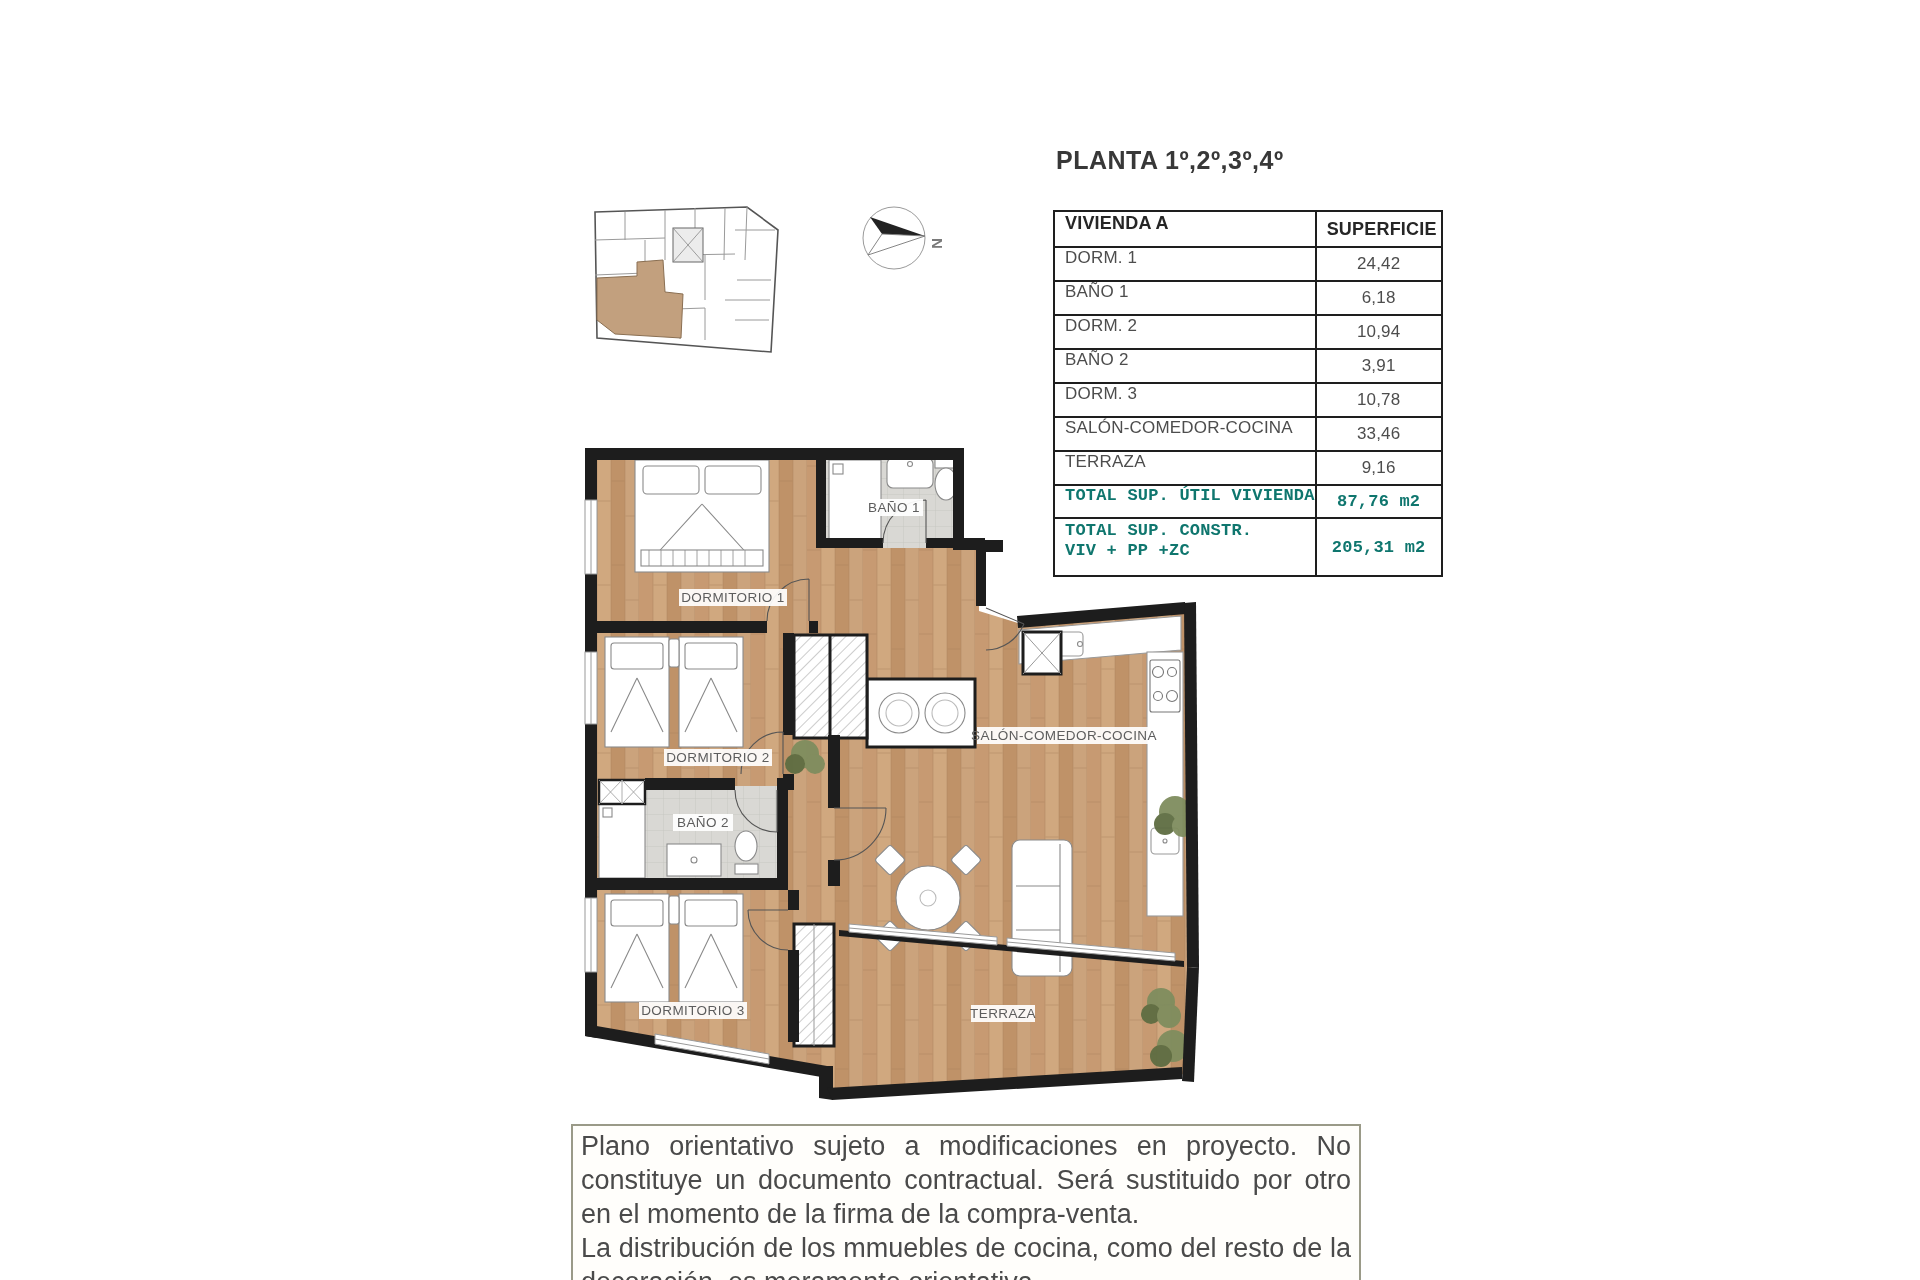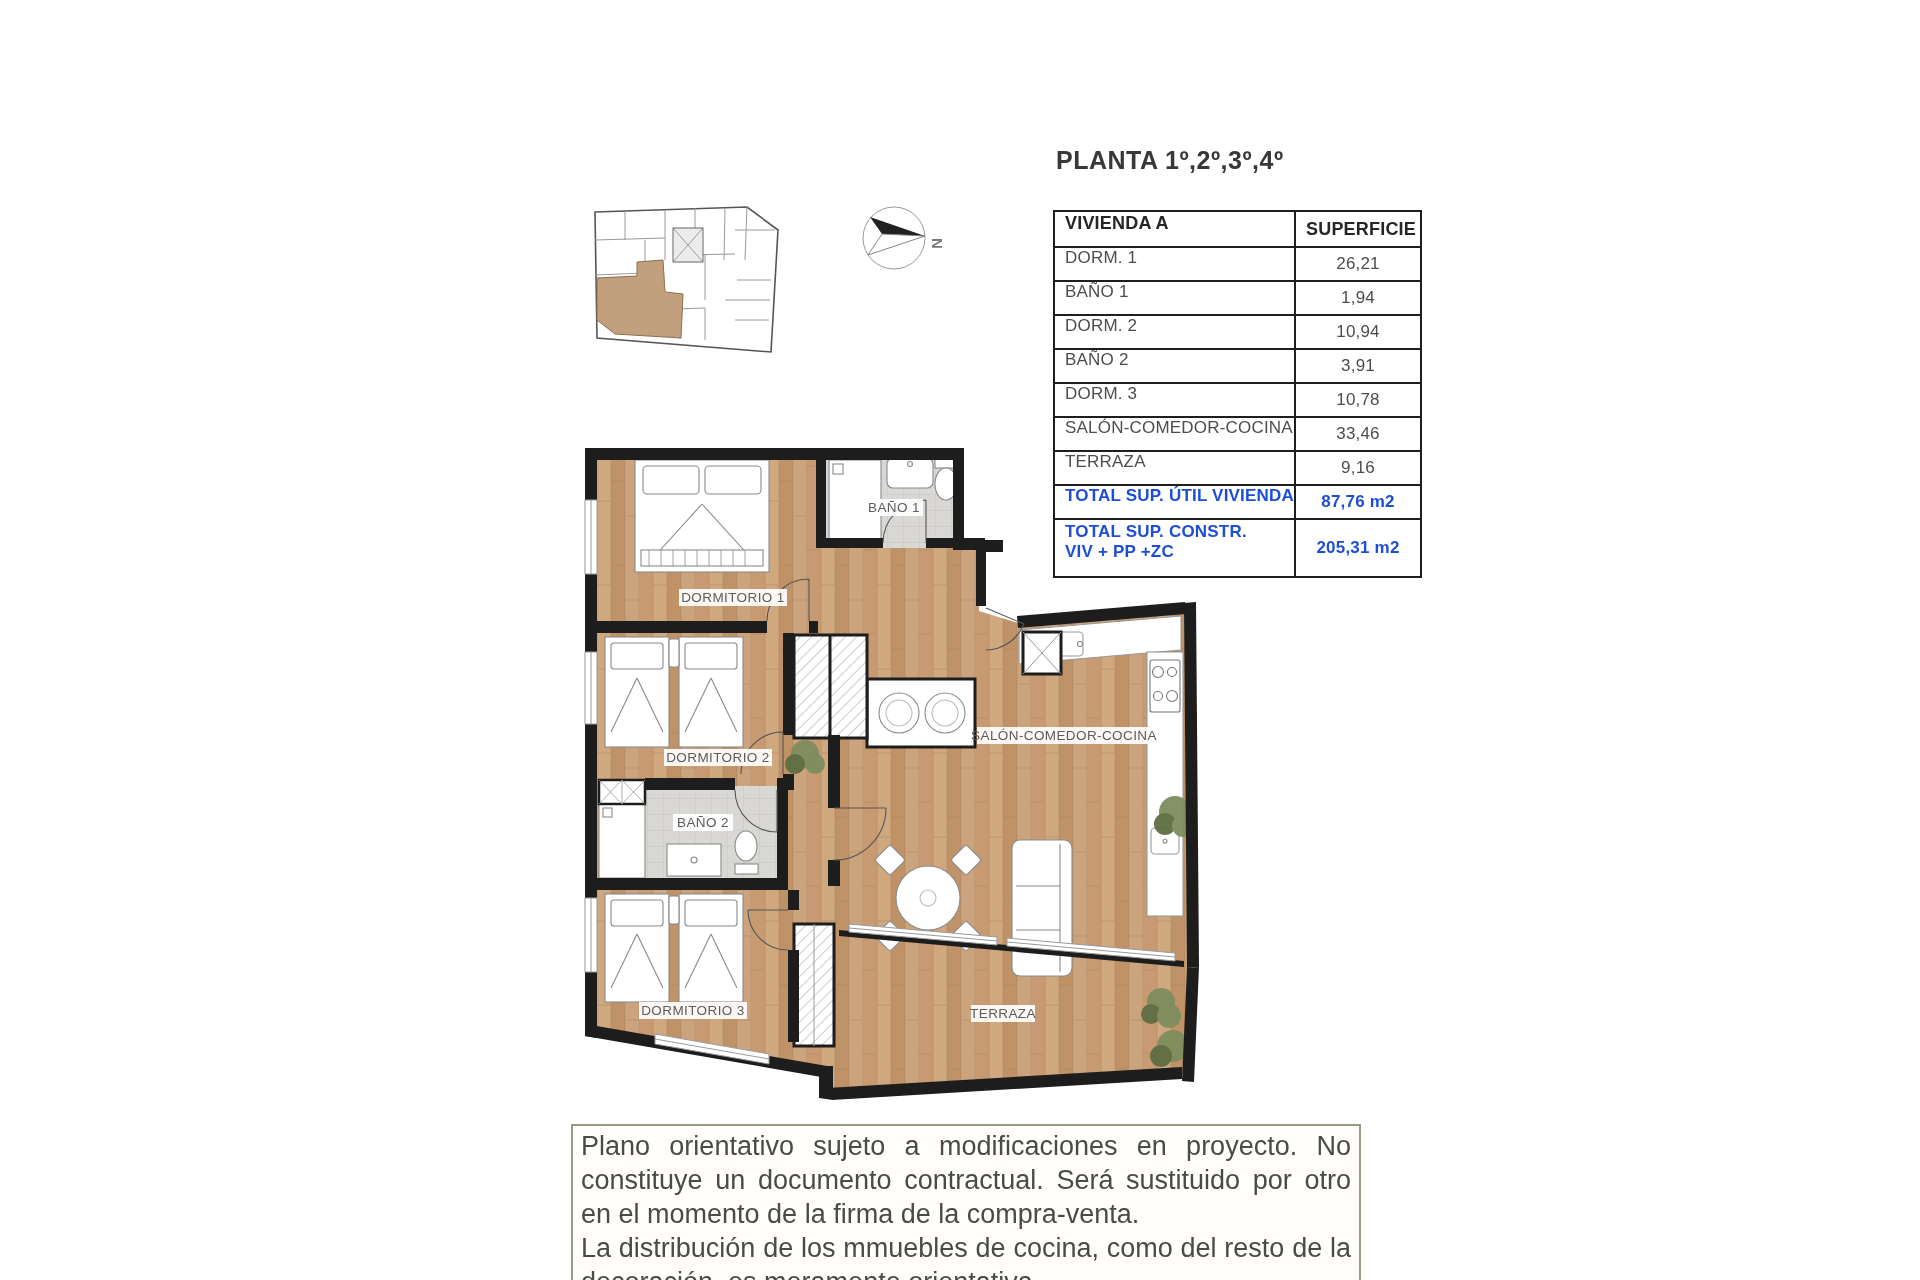--- a/index.html
+++ b/index.html
@@ -24,21 +24,21 @@
     border:2px solid #1e1e1e;
     padding:0 0 12px 10px;vertical-align:middle;
     letter-spacing:.2px;white-space:nowrap;
   }
   .surface-table .c1{width:229px;}
   .surface-table .c2{width:108px;text-align:center;padding:0 4px;}
   .surface-table tr{height:28px;}
   .surface-table tr.hdr{height:36px;}
   .surface-table tr.hdr td{font-weight:bold;color:#262626;font-size:18px;}
   .surface-table tr.hdr .c2{text-align:left;padding-left:10px;}
-  .surface-table tr.total td{font-weight:bold;color:#1d4ed8;}
+  .surface-table tr.total td{font-weight:bold;color:#0f766e;font-family:Liberation Mono, monospace;}
   .surface-table tr.total2{height:58px;}
   .surface-table .two-line{line-height:1.2;white-space:normal;margin-left:29px;}
   
   .disclaimer{
     position:absolute;left:571px;top:1124px;width:770px;
     border:2px solid #9a9a88;background:#fffefb;
     padding:3px 8px 8px 8px;
     font-size:27px;line-height:1.26;color:#4a4a4a;
     text-align:justify;
   }
@@ -71,25 +71,25 @@
 <div class="plan-title">PLANTA 1º,2º,3º,4º</div>
 
 <table class="surface-table">
   <tbody>
   <tr class="hdr">
     <td class="c1">VIVIENDA A</td>
     <td class="c2">SUPERFICIE</td>
   </tr>
   <tr>
     <td class="c1">DORM. 1</td>
-    <td class="c2">26,21</td>
+    <td class="c2">24,42</td>
   </tr>
   <tr>
     <td class="c1">BAÑO 1</td>
-    <td class="c2">1,94</td>
+    <td class="c2">6,18</td>
   </tr>
   <tr>
     <td class="c1">DORM. 2</td>
     <td class="c2">10,94</td>
   </tr>
   <tr>
     <td class="c1">BAÑO 2</td>
     <td class="c2">3,91</td>
   </tr>
   <tr>

